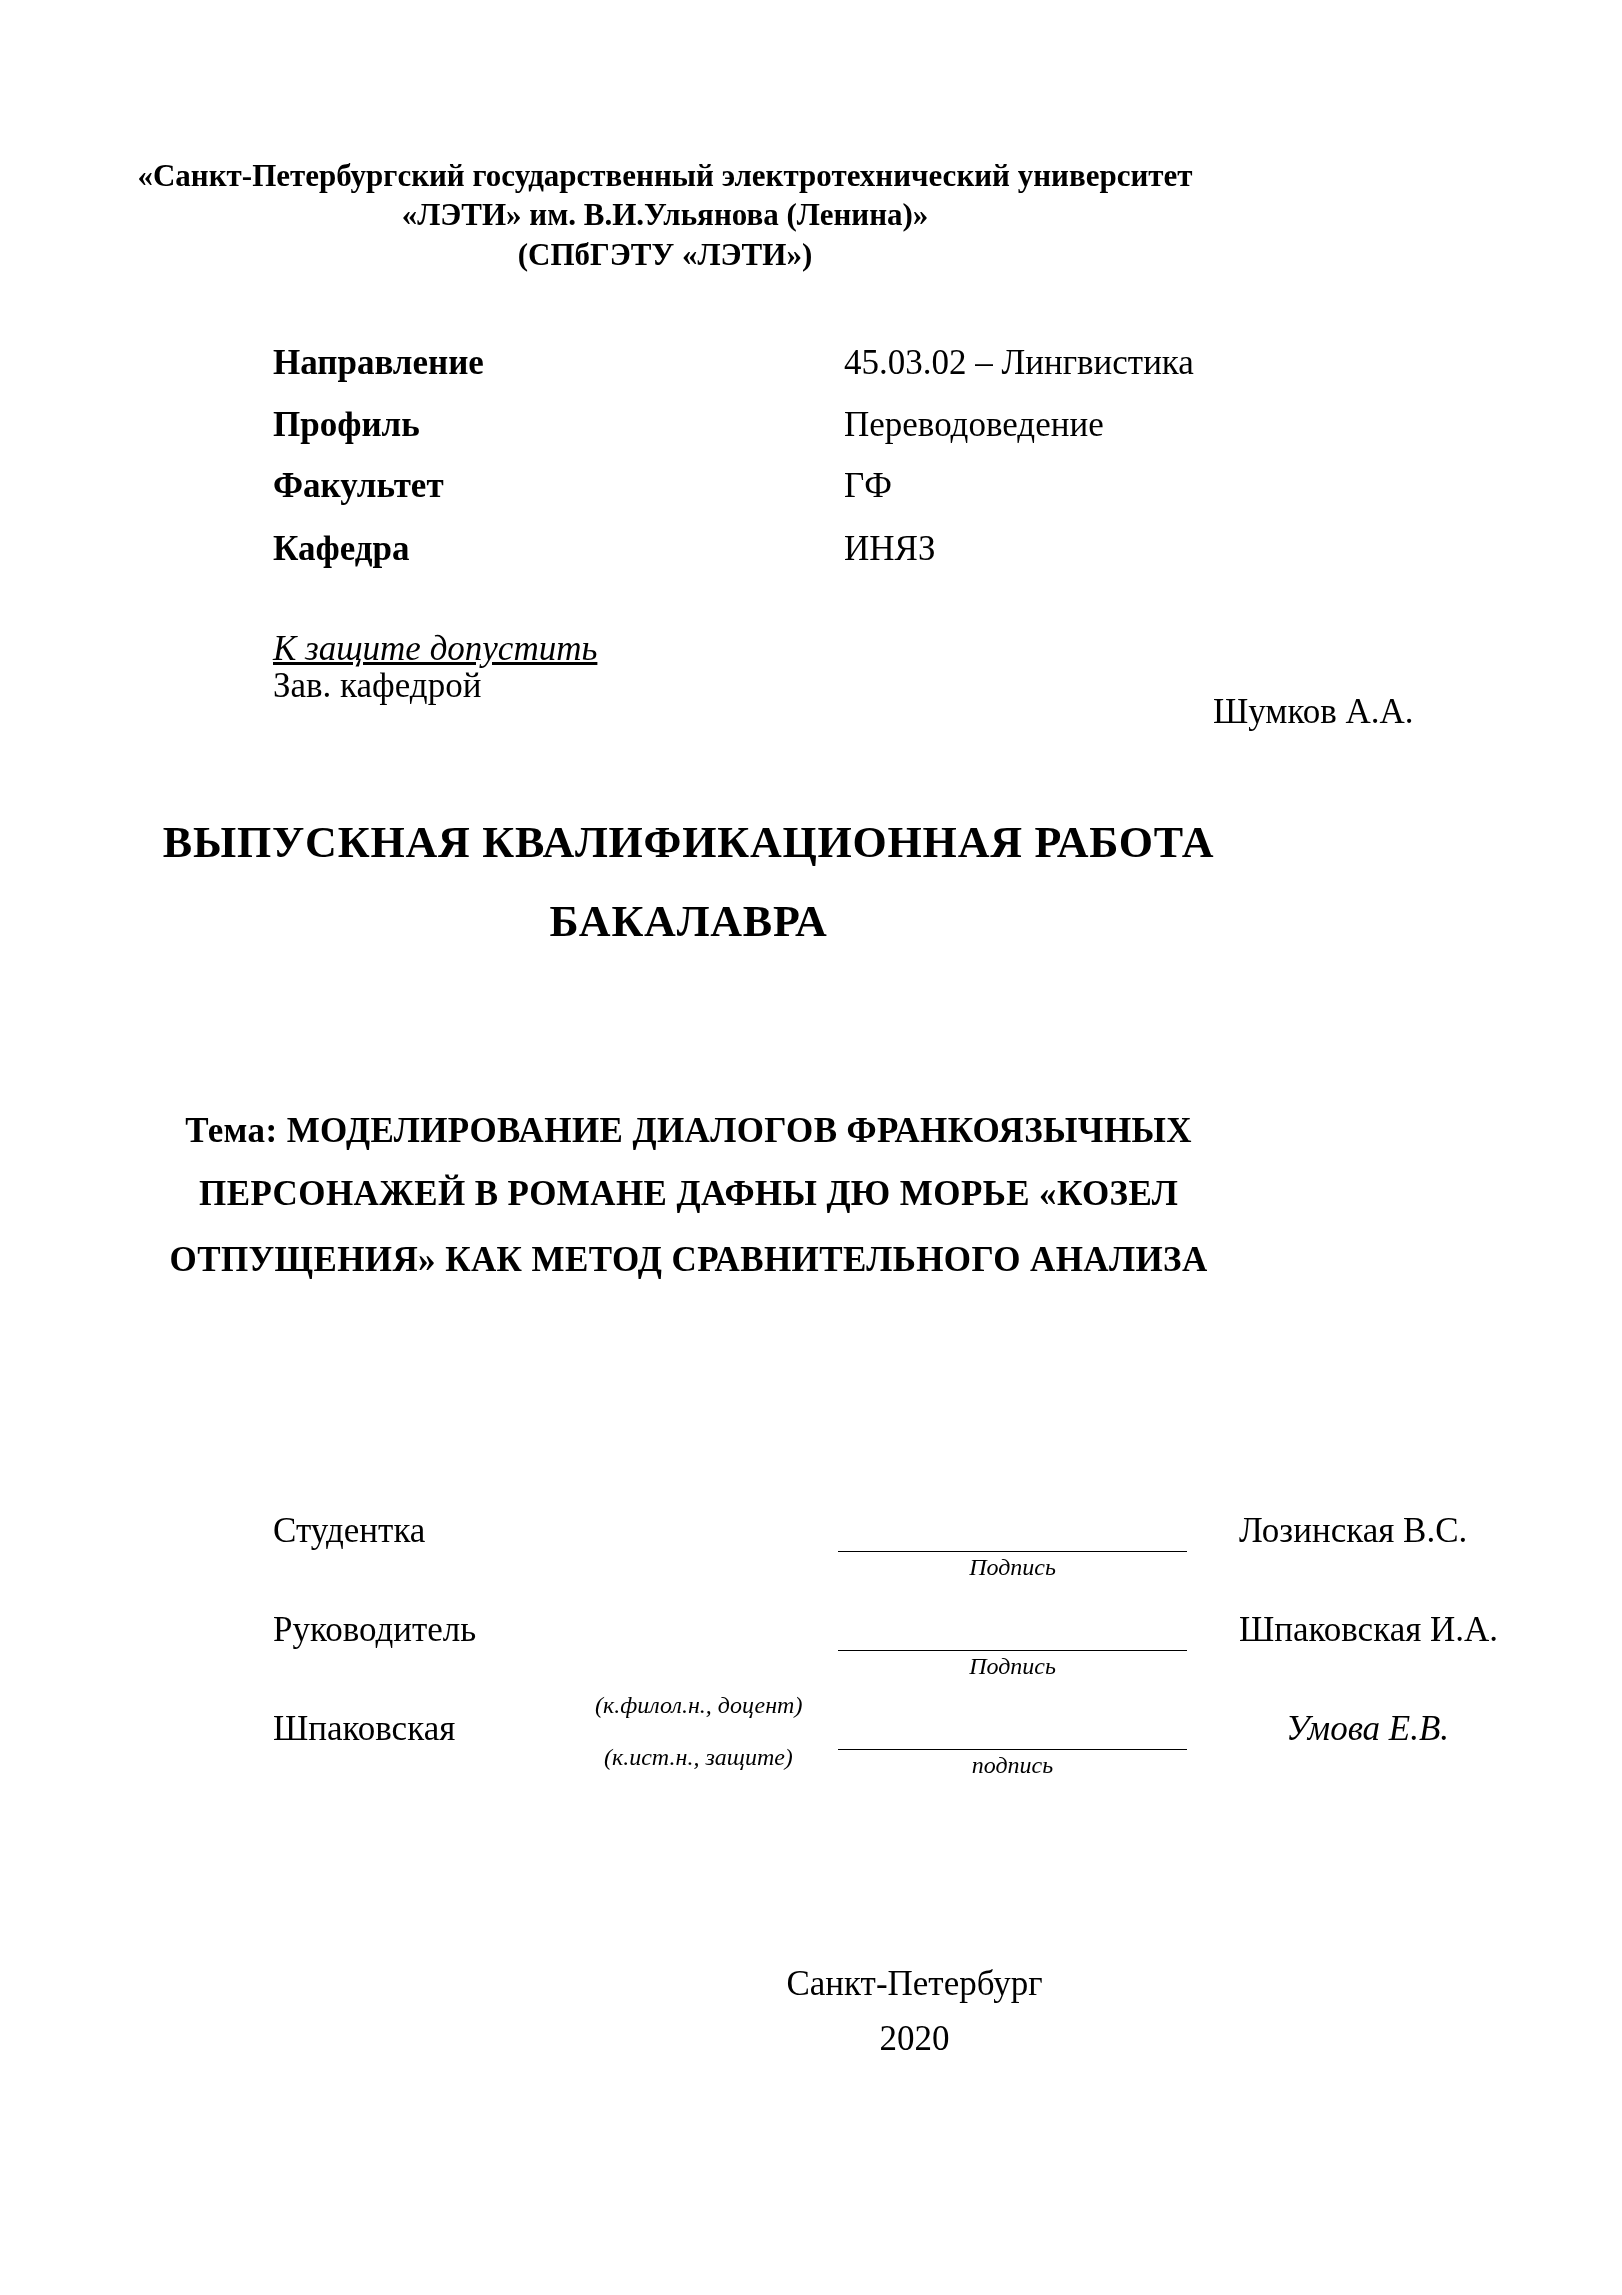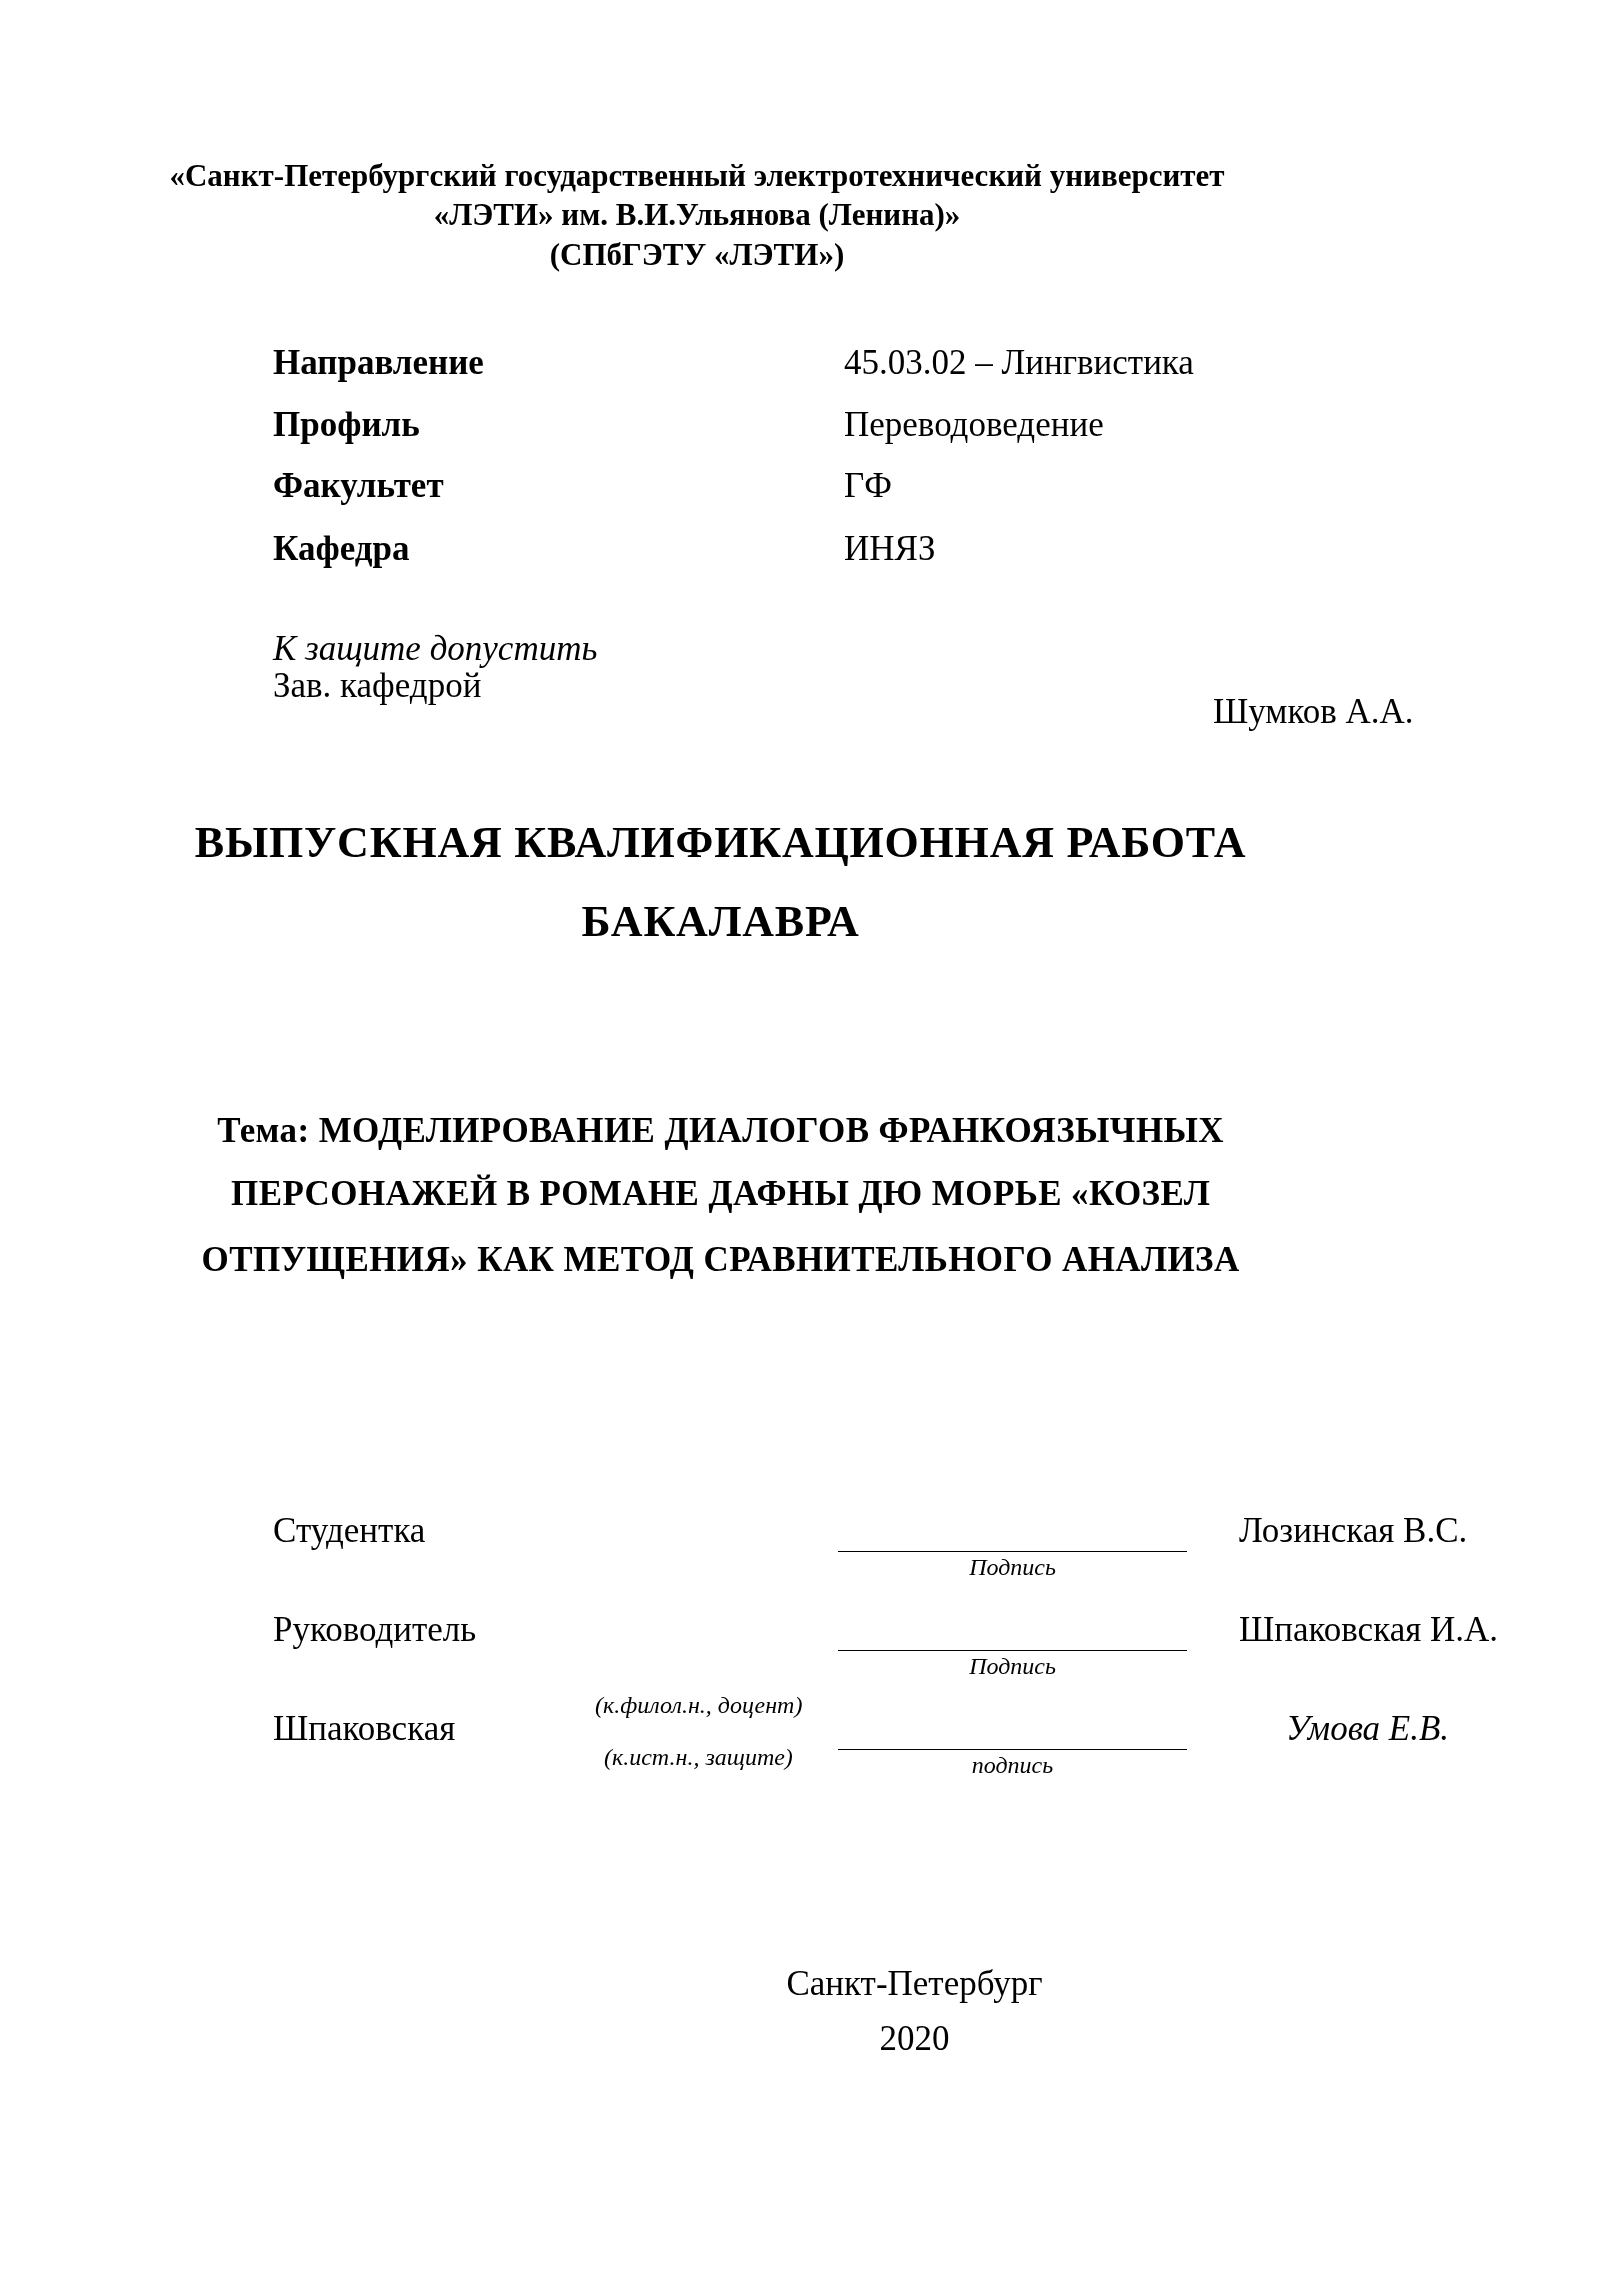--- a/index.html
+++ b/index.html
@@ -1,19 +1,19 @@
 <!DOCTYPE html>
 <html style="font-size:12.6px"><head>
 <meta charset="utf-8">
 <style>
   html, body { margin:0; padding:0; background:#ffffff; }
   body { width:1623px; height:2295px; position:relative; overflow:hidden;
          font-family:"Liberation Serif", "DejaVu Serif", serif; color:#000; }
   .abs { position:absolute; white-space:nowrap; }
-  .center { left:0; width:1330px; text-align:center;margin-left:32px; }
+  .center { left:0; width:1330px; text-align:center; }
   .hdr { font-weight:bold; font-size:31px; line-height:38px; }
   .field { font-size:35px; line-height:41px;text-align:right; }
   .bold { font-weight:bold; }
   .title { font-weight:bold; font-size:44px; line-height:50px; letter-spacing:0.8px; }
   .topic { font-weight:bold; font-size:35px; line-height:41px; letter-spacing:0.4px; }
   .sigline { border-top:1.6px solid #000; width:349px; height:0; }
   .small-it { font-style:italic; font-size:24px; line-height:22px; }
   .italic { font-style:italic; }
 </style>
 </head>
@@ -28,21 +28,21 @@
 
 <div class="abs field bold" style="left:273px; top:404px;">Профиль</div>
 <div class="abs field" style="left:844px; top:404px;">Переводоведение</div>
 
 <div class="abs field bold" style="left:273px; top:465px;">Факультет</div>
 <div class="abs field" style="left:844px; top:465px;">ГФ</div>
 
 <div class="abs field bold" style="left:273px; top:528px;">Кафедра</div>
 <div class="abs field" style="left:844px; top:528px;">ИНЯЗ</div>
 
-<div class="abs field italic" style="left:273px; top:628px;">К защите допустить</div>
+<div class="abs field italic" style="left:273px; top:628px;text-decoration:underline;">К защите допустить</div>
 <div class="abs field" style="left:273px; top:665px;">Зав. кафедрой</div>
 <div class="abs field" style="left:1213px; top:691px;">Шумков А.А.</div>
 
 <div class="abs center title" style="top:818px; left:23.6px;">ВЫПУСКНАЯ КВАЛИФИКАЦИОННАЯ РАБОТА</div>
 <div class="abs center title" style="top:897px; left:23.6px;">БАКАЛАВРА</div>
 
 <div class="abs center topic" style="top:1110px; left:23.6px;">Тема: МОДЕЛИРОВАНИЕ ДИАЛОГОВ ФРАНКОЯЗЫЧНЫХ</div>
 <div class="abs center topic" style="top:1173px; left:23.6px;">ПЕРСОНАЖЕЙ В РОМАНЕ ДАФНЫ ДЮ МОРЬЕ «КОЗЕЛ</div>
 <div class="abs center topic" style="top:1239px; left:23.6px;">ОТПУЩЕНИЯ» КАК МЕТОД СРАВНИТЕЛЬНОГО АНАЛИЗА</div>
 

